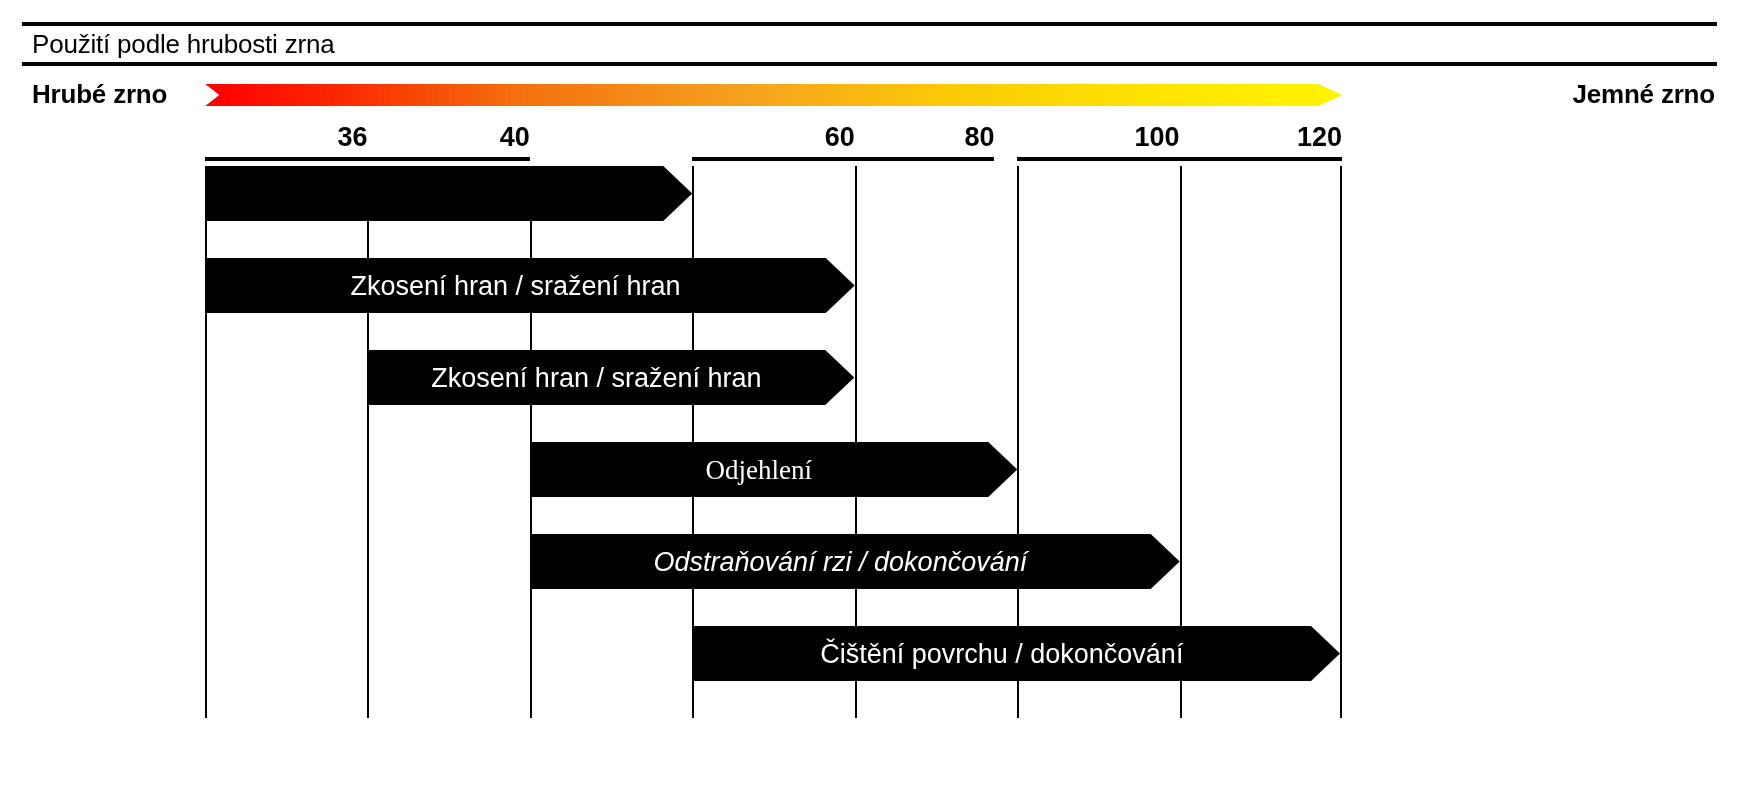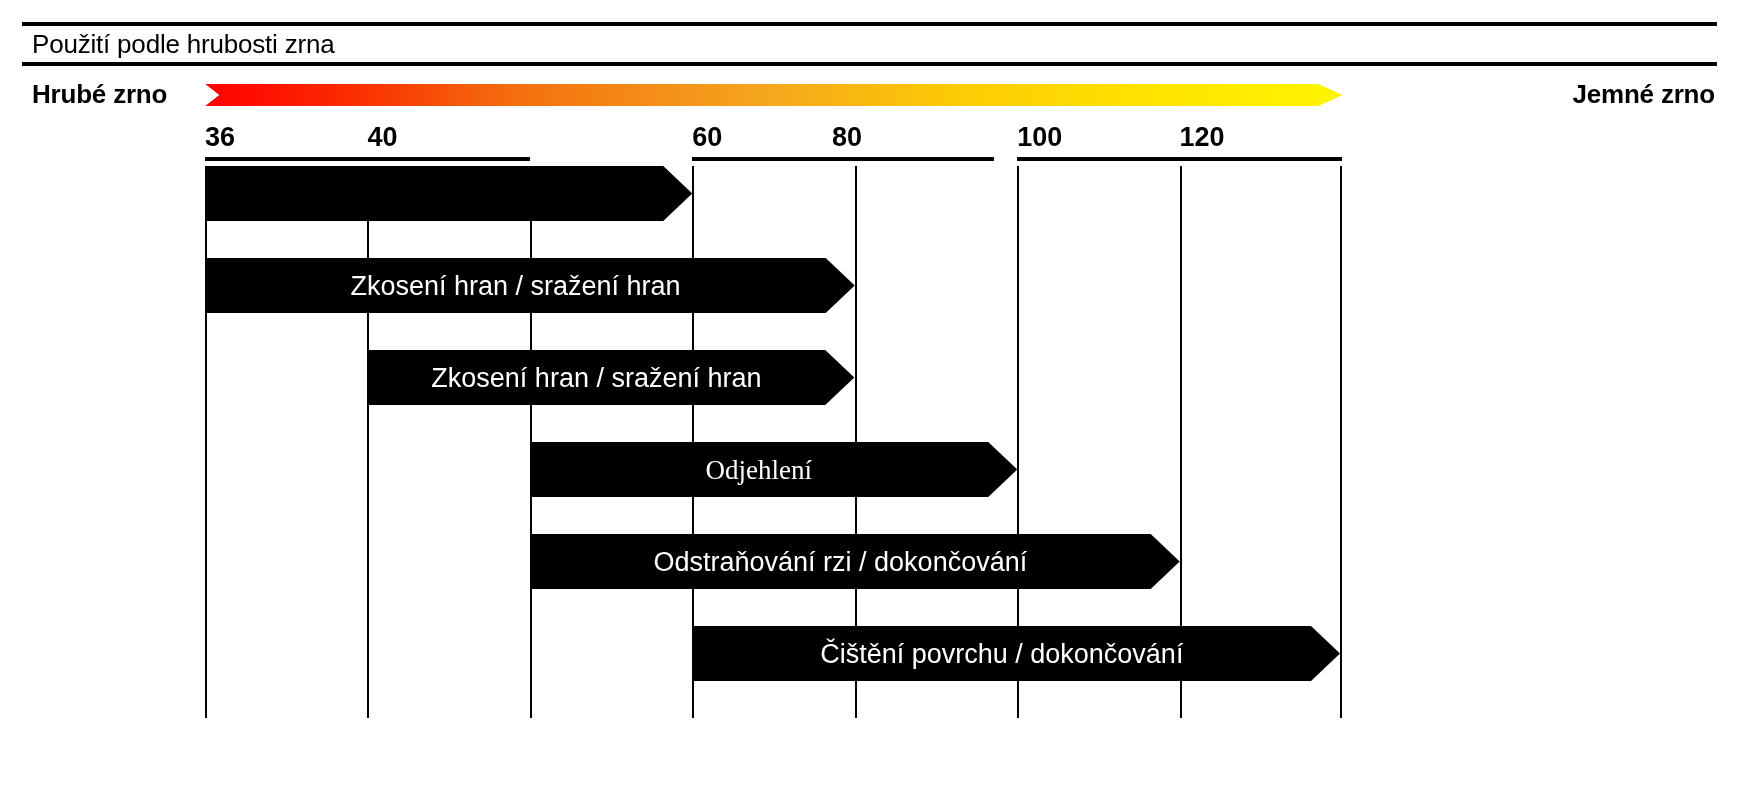--- a/index.html
+++ b/index.html
@@ -41,21 +41,21 @@
   .grad-arrow{
     position:absolute;left:205px;top:12px;
     width:1137px;height:22px;
   }
   .grad-arrow svg{display:block;width:100%;height:100%;}
 
   
   .grit-head{position:absolute;left:205px;top:122px;width:1137px;height:42px;}
   .grit-cell{
     position:absolute;top:0;height:42px;
-    display:flex;align-items:flex-start;justify-content:flex-start;
+    display:flex;align-items:flex-start;justify-content:flex-end;
     box-sizing:border-box;
   }
   .grit-num{
     font-size:27px;font-weight:700;line-height:30px;
     letter-spacing:0px;
   }
   .grit-underline{
     position:absolute;left:0;right:0;bottom:3px;height:4px;background:#000;
   }
 
@@ -175,21 +175,21 @@
         <polygon points="0,0 458,0 487,27.5 458,55 0,55" fill="#000000"></polygon>
       </svg>
     </div>
     <div class="bar-label" style="left:324.86px;top:276px;width:458px;justify-content:center;font-family:Liberation Serif, serif;">Odjehlení</div>
 
     <div class="bar" style="left:324.86px;top:368px;width:649.71px;">
       <svg viewBox="0 0 650 55" preserveAspectRatio="none" aria-hidden="true">
         <polygon points="0,0 621,0 650,27.5 621,55 0,55" fill="#000000"></polygon>
       </svg>
     </div>
-    <div class="bar-label" style="left:324.86px;top:368px;width:621px;justify-content:center;">Odstraňování rzi / dokončování</div>
+    <div class="bar-label" style="left:324.86px;top:368px;width:621px;justify-content:center;font-style:italic;">Odstraňování rzi / dokončování</div>
 
     <div class="bar" style="left:487.29px;top:460px;width:648px;">
       <svg viewBox="0 0 648 55" preserveAspectRatio="none" aria-hidden="true">
         <polygon points="0,0 619,0 648,27.5 619,55 0,55" fill="#000000"></polygon>
       </svg>
     </div>
     <div class="bar-label" style="left:487.29px;top:460px;width:619px;justify-content:center;">Čištění povrchu / dokončování</div>
 
   </div>
 </div>

